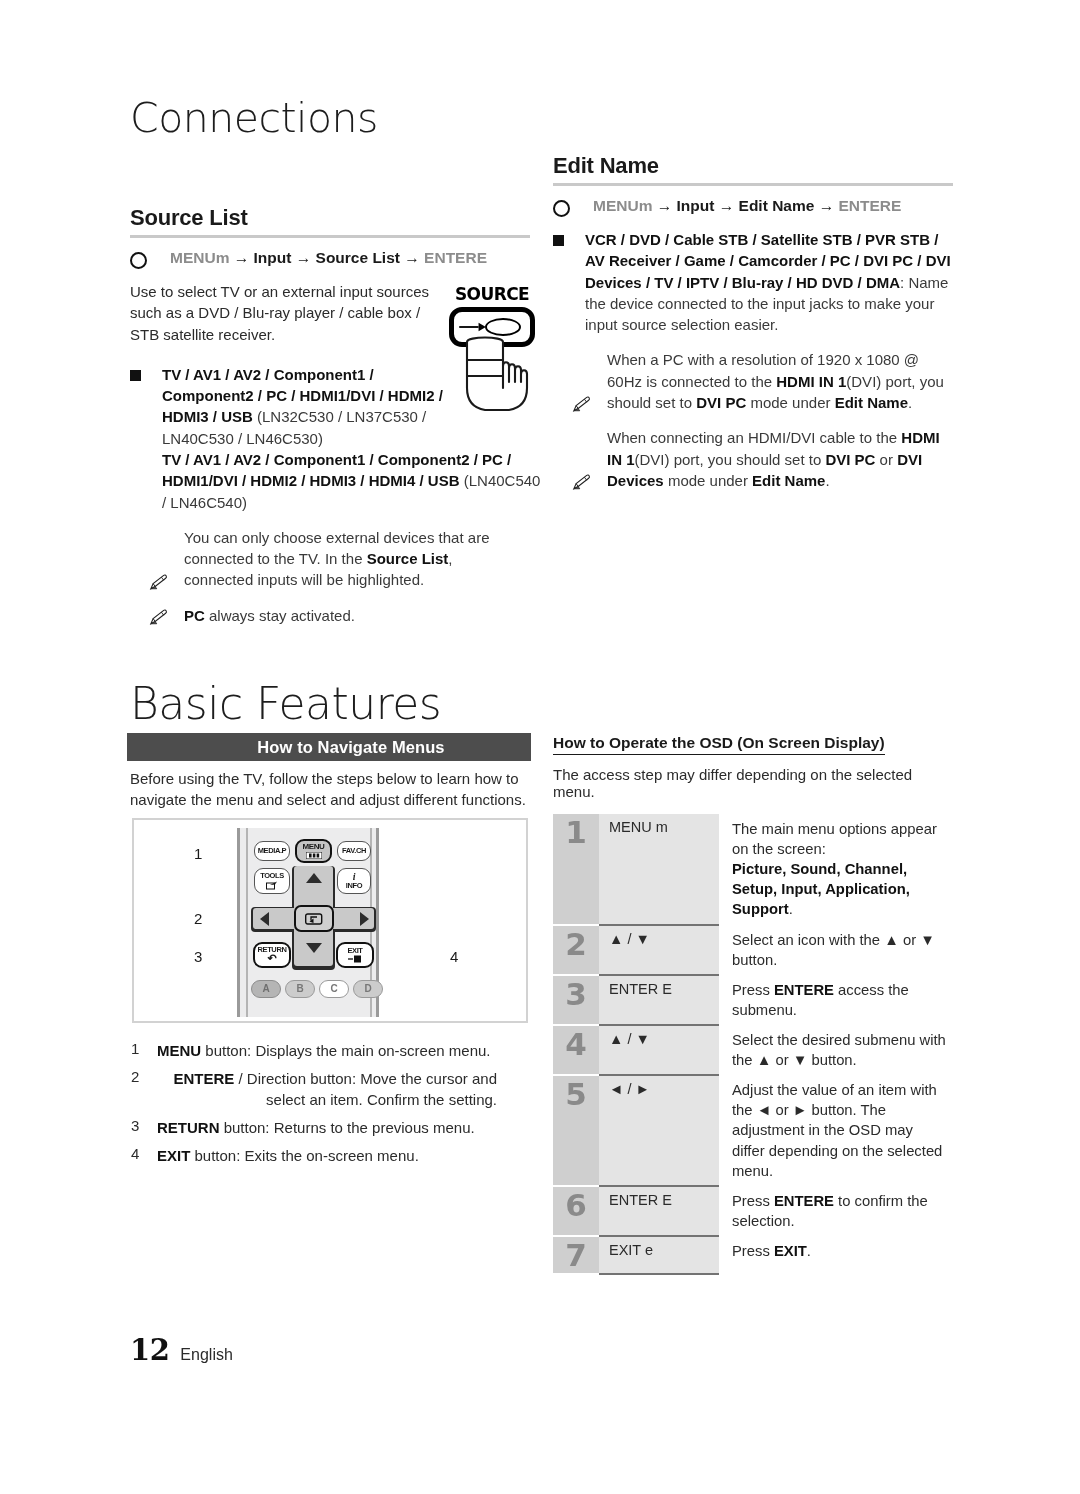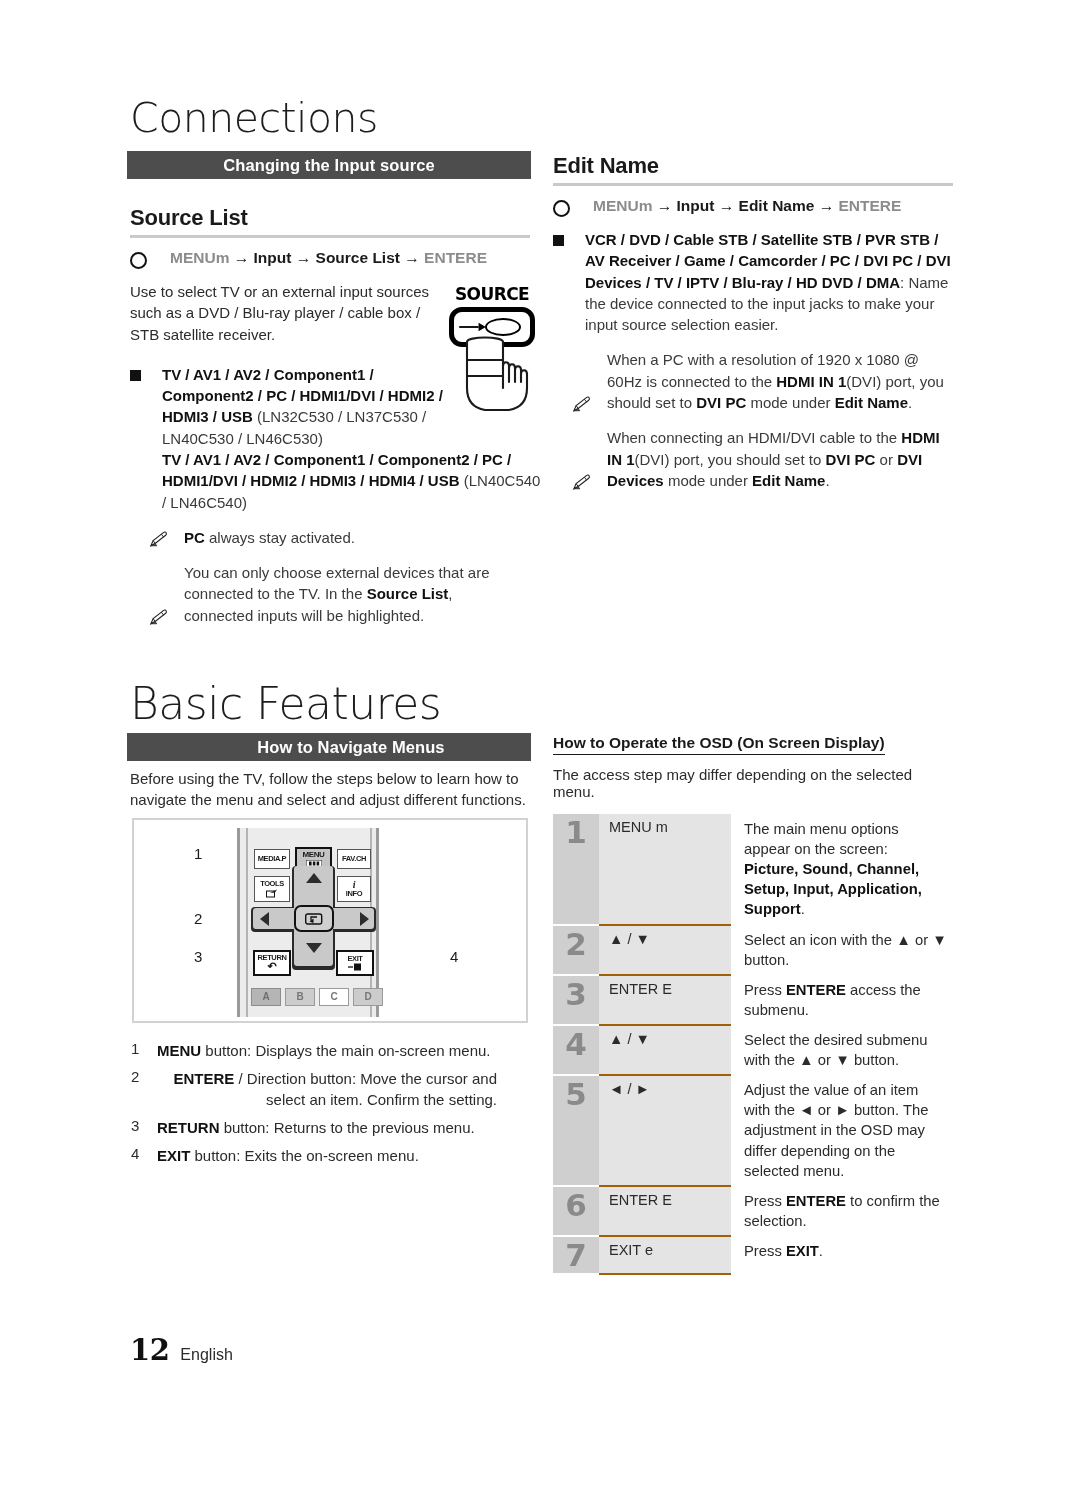--- a/index.html
+++ b/index.html
@@ -126,31 +126,30 @@
   }
   .remote-body {
     position: absolute;
     background: #ececed;
     border-left: 3px solid #9a9a9a;
     border-right: 3px solid #9a9a9a;
   }
   .rbtn {
     position: absolute;
     border: 1.6px solid #555;
-    border-radius: 0;
+    border-radius: 9px;
     background: #fff;
     display: flex; flex-direction: column;
     align-items: center; justify-content: center;
     font-family: "Liberation Sans", sans-serif;
     font-size: 7.5px;
     font-weight: bold;
     letter-spacing: -0.4px;
     color: #1a1a1a;
     line-height: 1.05;
-    margin-top: 8px;
   }
   .rbtn.dark { background: #c4c4c4; border: 2.4px solid #111; }
   .rbtn.grayfill { background: #b5b5b5; border: 1.6px solid #8d8d8d; color: #6f6f6f; }
   .rbtn.grayfill2 { background: #cccccc; border: 1.6px solid #9a9a9a; color: #777; }
   .rbtn.whitefill { background: #fff; border: 1.6px solid #9a9a9a; color: #777; }
 
   .dpad {
     position: absolute;
     background: #c9c9c9;
   }
@@ -186,27 +185,27 @@
     font-family: "DejaVu Sans", sans-serif;
     font-weight: bold;
     font-size: 31px;
     text-align: center;
     vertical-align: top;
     padding-top: 2px;
     line-height: 1.05;
     border-bottom: 2px solid #ffffff;
   }
   .osd-key {
-    width: 132px;
+    width: 120px;
     background: #e4e4e4;
     font-size: 14.5px;
     color: #2b2b2b;
     vertical-align: top;
     padding: 5px 0 5px 10px;
-    border-bottom: 2px solid #a16207;
+    border-bottom: 2px solid #737373;
   }
   .osd-desc {
     font-size: 14.8px;
     color: #2b2b2b;
     vertical-align: top;
     padding: 5px 6px 5px 13px;
     line-height: 1.36;
   }
   .osd-bold { font-weight: bold; color: #111; }
 
@@ -221,21 +220,20 @@
   }
   .footer-lang { font-size: 16px; color: #2b2b2b; margin-left: 11px; }
 </style>
 </head>
 <body>
 
 <div class="page">
 
   <div class="chapter-title" style="position:absolute; left:130px; top:98px;">Connections</div>
 
-  <div class="section-bar" style="position:absolute; left:127px; top:151px; width:404px;">Changing the Input source</div>
 
   <div style="position:absolute; left:130px; top:205px; width:400px;">
     <div class="sub-head">Source List</div>
     <div class="head-rule"></div>
 
     <div class="path-row" style="margin-top:10px;">
       <div class="path-ring"></div>
       <div class="path-text">
         <span class="grayglyph">MENUm</span>
         <span class="arrow">→</span>
@@ -265,32 +263,32 @@
 
     <div style="margin-top:10px; padding-left:18px;">
       <div class="note-row">
         <svg class="pencil" viewBox="0 0 24 20">
           <path d="M3 17.5 L5.5 11.8 L17.2 2.6 C18.1 1.9 19.3 2.1 19.9 3 C20.5 3.9 20.3 5.1 19.4 5.8 L7.7 15 Z" fill="#ffffff" stroke="#222" stroke-width="1.2"></path>
           <path d="M5.5 11.8 L7.7 15" stroke="#222" stroke-width="1.1" fill="none"></path>
           <path d="M3 17.5 L9.5 17.5 L7.7 15 Z" fill="#555" stroke="#222" stroke-width="0.9"></path>
           <path d="M14.6 4.6 L17.2 8" stroke="#222" stroke-width="1" fill="none"></path>
         </svg>
         <div class="note-body" style="width:318px;">
-          <span></span><span class="b">PC</span><span> always stay activated.</span>
+          <span>You can only choose external devices that are connected to the TV. In the </span><span class="b">Source List</span><span>, connected inputs will be highlighted.</span>
         </div>
       </div>
       <div class="note-row">
         <svg class="pencil" viewBox="0 0 24 20">
           <path d="M3 17.5 L5.5 11.8 L17.2 2.6 C18.1 1.9 19.3 2.1 19.9 3 C20.5 3.9 20.3 5.1 19.4 5.8 L7.7 15 Z" fill="#ffffff" stroke="#222" stroke-width="1.2"></path>
           <path d="M5.5 11.8 L7.7 15" stroke="#222" stroke-width="1.1" fill="none"></path>
           <path d="M3 17.5 L9.5 17.5 L7.7 15 Z" fill="#555" stroke="#222" stroke-width="0.9"></path>
           <path d="M14.6 4.6 L17.2 8" stroke="#222" stroke-width="1" fill="none"></path>
         </svg>
         <div class="note-body" style="width:318px;">
-          <span>You can only choose external devices that are connected to the TV. In the </span><span class="b">Source List</span><span>, connected inputs will be highlighted.</span>
+          <span></span><span class="b">PC</span><span> always stay activated.</span>
         </div>
       </div>
     </div>
   </div>
 
   <div class="source-art" style="left:449px; top:284px; width:86px;">
     <div class="source-label">SOURCE</div>
     <div class="source-key" style="margin-top:3px;">
       <svg viewBox="0 0 76 30" style="position:absolute; left:4px; top:4px; width:46px; height:22px;">
         <line x1="2" y1="15" x2="34" y2="15" stroke="#000" stroke-width="3"></line>

